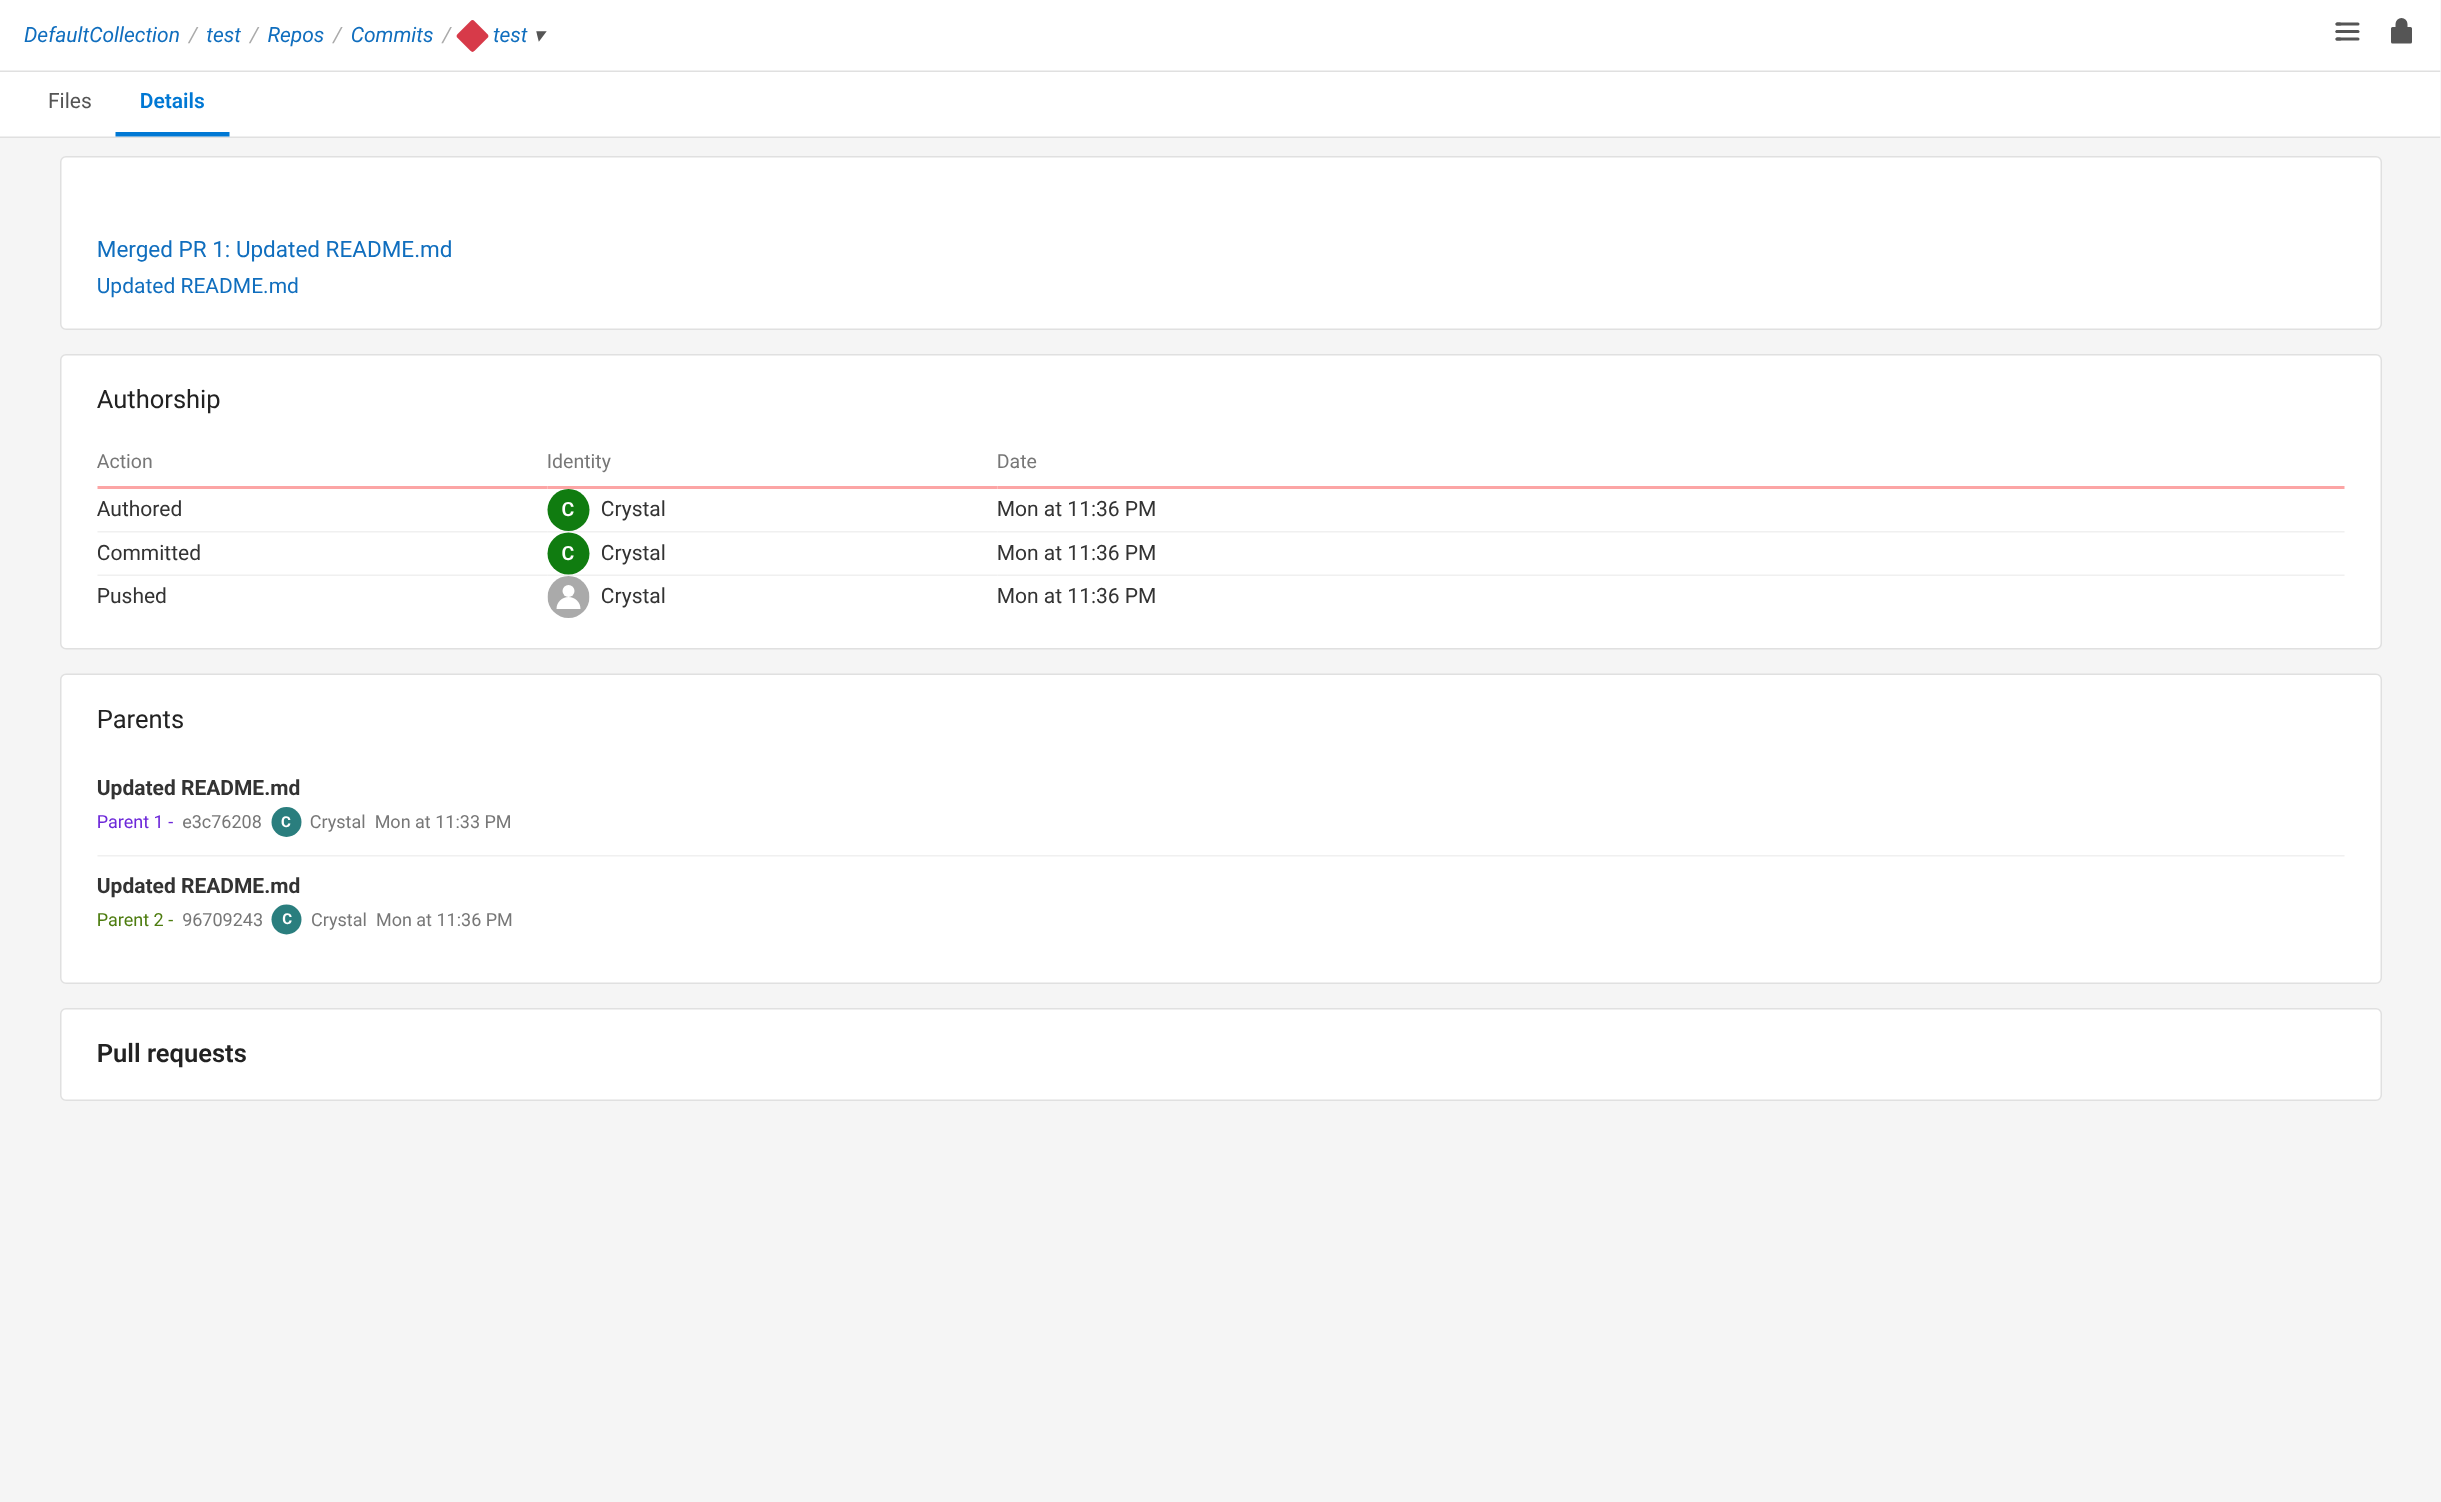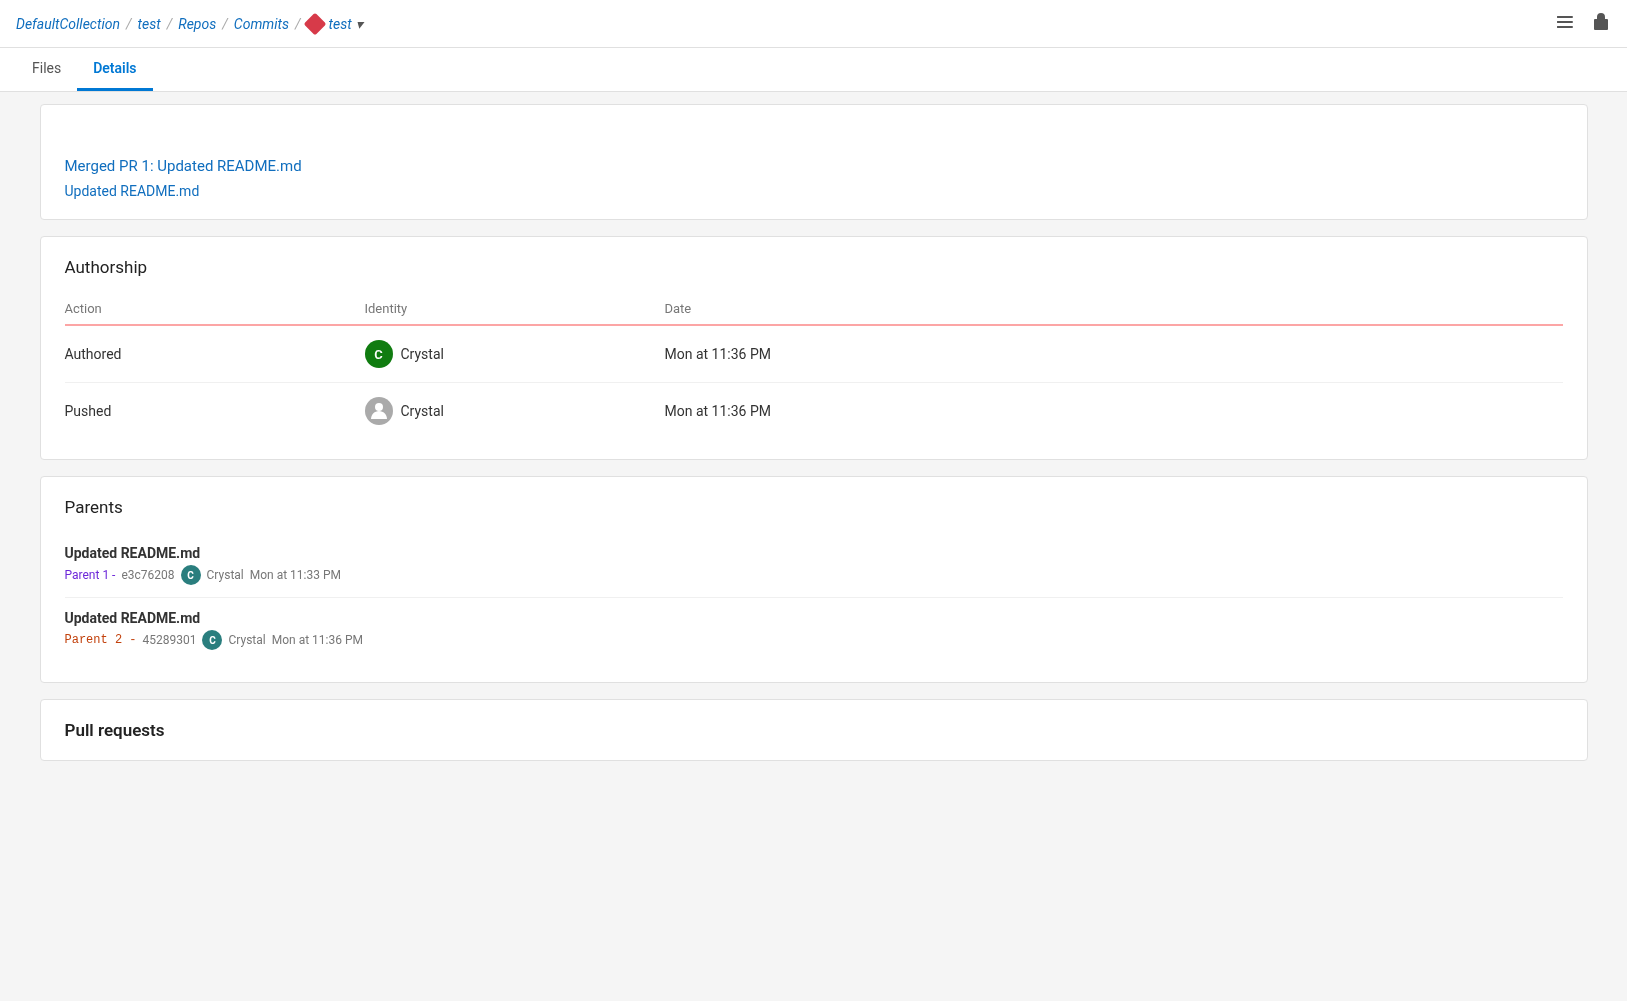--- a/index.html
+++ b/index.html
@@ -118,21 +118,21 @@
     }
     .authorship-table th {
       text-align: left;
       color: #777;
       font-weight: normal;
       font-size: 13px;
       padding: 8px 0;
       border-bottom: 2px solid #fca5a5;
     }
     .authorship-table td {
-      padding: 14px 0;
+      padding: 0 0;
       border-bottom: 1px solid #f0f0f0;
       vertical-align: middle;
     }
     .authorship-table tr:last-child td {
       border-bottom: none;
     }
     .col-action { width: 300px; }
     .col-identity { width: 300px; }
     .col-date { }
 
@@ -257,20 +257,30 @@
       <thead>
         <tr>
           <th class="col-action">Action</th>
           <th class="col-identity">Identity</th>
           <th class="col-date">Date</th>
         </tr>
       </thead>
       <tbody id="authorship-tbody">
       <tr>
             <td>Authored</td>
+            <td>
+              <div class="identity-cell">
+                <span class="avatar avatar-green">C</span>
+                <span>Crystal</span>
+              </div>
+            </td>
+            <td>Mon at 11:36 PM</td>
+          </tr>
+          <tr>
+            <td>Committed</td>
             <td>
               <div class="identity-cell">
                 <span class="avatar avatar-green">C</span>
                 <span>Crystal</span>
               </div>
             </td>
             <td>Mon at 11:36 PM</td>
           </tr>
           <tr>
             <td>Pushed</td>
@@ -301,22 +311,22 @@
       <span style="color:#6d28d9;">Parent 1 -</span>
       <span style="color:#777;">e3c76208</span>
       <span class="avatar-small avatar-teal" style="width:20px;height:20px;border-radius:50%;background:#2a7e7e;display:inline-flex;align-items:center;justify-content:center;font-size:10px;font-weight:700;color:#fff;">C</span>
       <span style="color:#777;">Crystal</span>
       <span style="color:#777;">Mon at 11:33 PM</span>
     </div>
         </div>
         <div class="parent-item">
           <div class="parent-commit-title">Updated README.md</div>
           <div class="parent-meta">
-      <span style="color:#c2410c;font-family:Liberation Mono, monospace;">Parent 2 -</span>
-      <span style="color:#777;">45289301</span>
+      <span style="color:#4d7c0f;">Parent 2 -</span>
+      <span style="color:#777;">96709243</span>
       <span class="avatar-small avatar-teal" style="width:20px;height:20px;border-radius:50%;background:#2a7e7e;display:inline-flex;align-items:center;justify-content:center;font-size:10px;font-weight:700;color:#fff;">C</span>
       <span style="color:#777;">Crystal</span>
       <span style="color:#777;">Mon at 11:36 PM</span>
     </div>
         </div>
       </div>
   </div>
 
   <div class="card">
     <div class="pull-requests-title">Pull requests</div>

